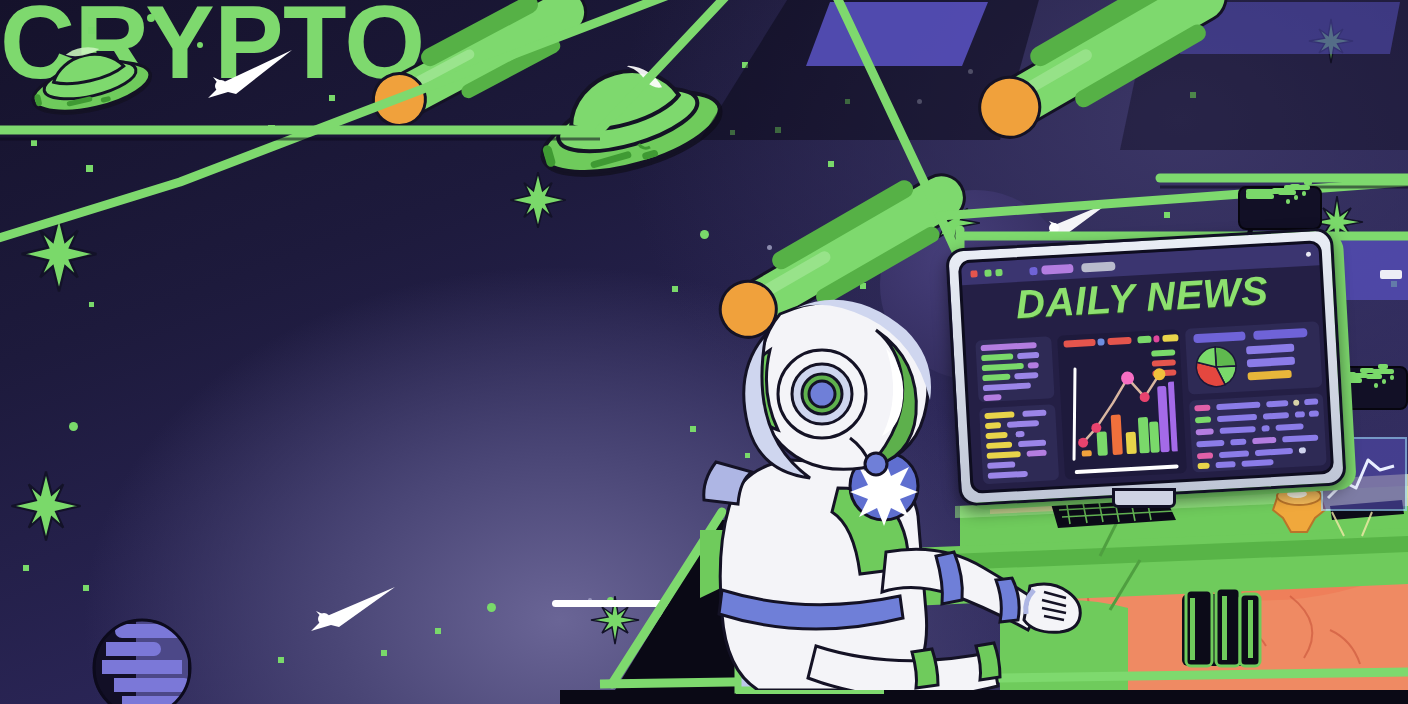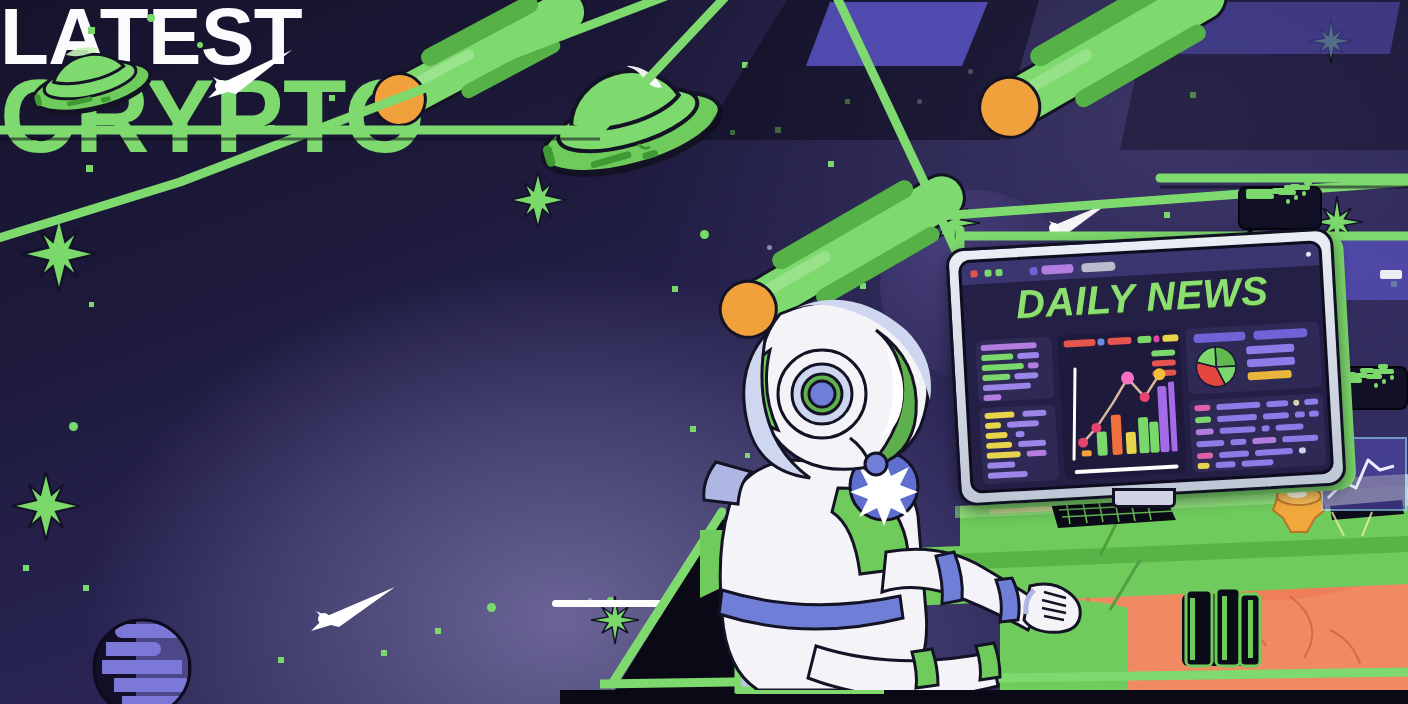--- a/index.html
+++ b/index.html
@@ -596,17 +596,16 @@
           <span class="bar abs" style="left:18px;top:0;width:20px;background:#8b7ce8;"></span>
           <span class="bar abs" style="left:44px;top:0;width:32px;background:#8b7ce8;"></span>
         </div>
       </div>
     </div>
 
     <div class="abs" style="left:160px;top:250px;width:64px;height:20px;background:#cfd3e4;border:3px solid #111024;border-radius:0 0 6px 6px;"></div>
   </div>
 
   <div id="headline">
-    <div class="l1 hl-w">LATEST</div>
     <div class="l2 hl-g">CRYPTO</div>
   </div>
 
 </div>
 
 </body></html>

